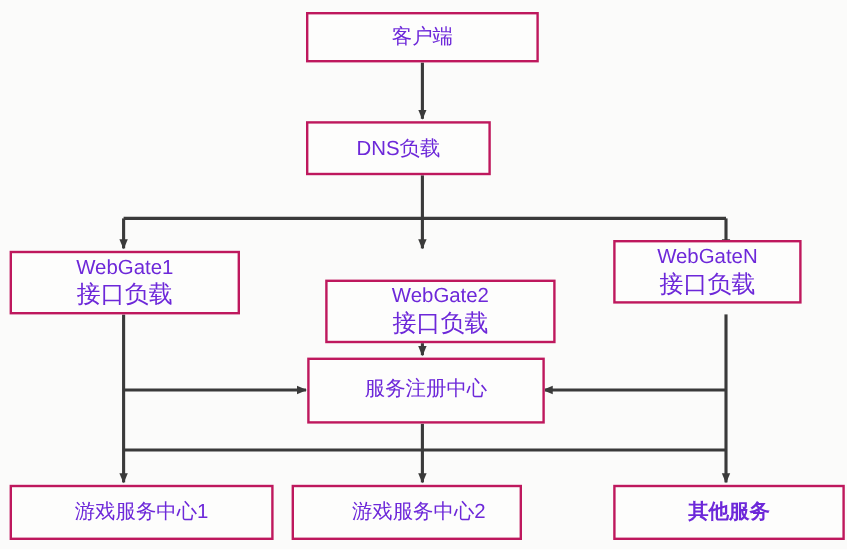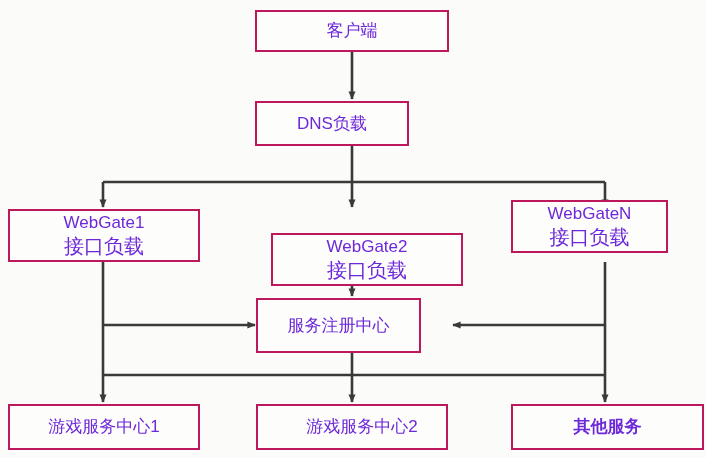--- a/index.html
+++ b/index.html
@@ -104,29 +104,29 @@
   <div class="node" style="left:271px; top:209px; width:192px; height:53px;margin-top:24px;">
     <span class="line l1">WebGate2</span>
     <span class="line l2">接口负载</span>
   </div>
 
   <div class="node" style="left:511px; top:200px; width:157px; height:53px;">
     <span class="line l1">WebGateN</span>
     <span class="line l2">接口负载</span>
   </div>
 
-  <div class="node single" style="left:256px; top:298px; width:165px; height:55px;">
+  <div class="node single" style="left:256px; top:298px; width:198px; height:55px;font-family:Liberation Mono, monospace;">
     <span class="line l1">服务注册中心</span>
   </div>
 
-  <div class="node single" style="left:8px; top:404px; width:192px; height:46px;">
+  <div class="node single" style="left:8px; top:404px; width:220px; height:46px;">
     <span class="line l1">游戏服务中心1</span>
   </div>
 
-  <div class="node single" style="left:256px; top:404px; width:192px; height:46px;padding-left:20px;">
+  <div class="node single" style="left:243px; top:404px; width:192px; height:46px;padding-left:20px;">
     <span class="line l1">游戏服务中心2</span>
   </div>
 
   <div class="node single" style="left:511px; top:404px; width:193px; height:46px;font-weight:bold;">
     <span class="line l1">其他服务</span>
   </div>
 
 </div>
 
 </body></html>

